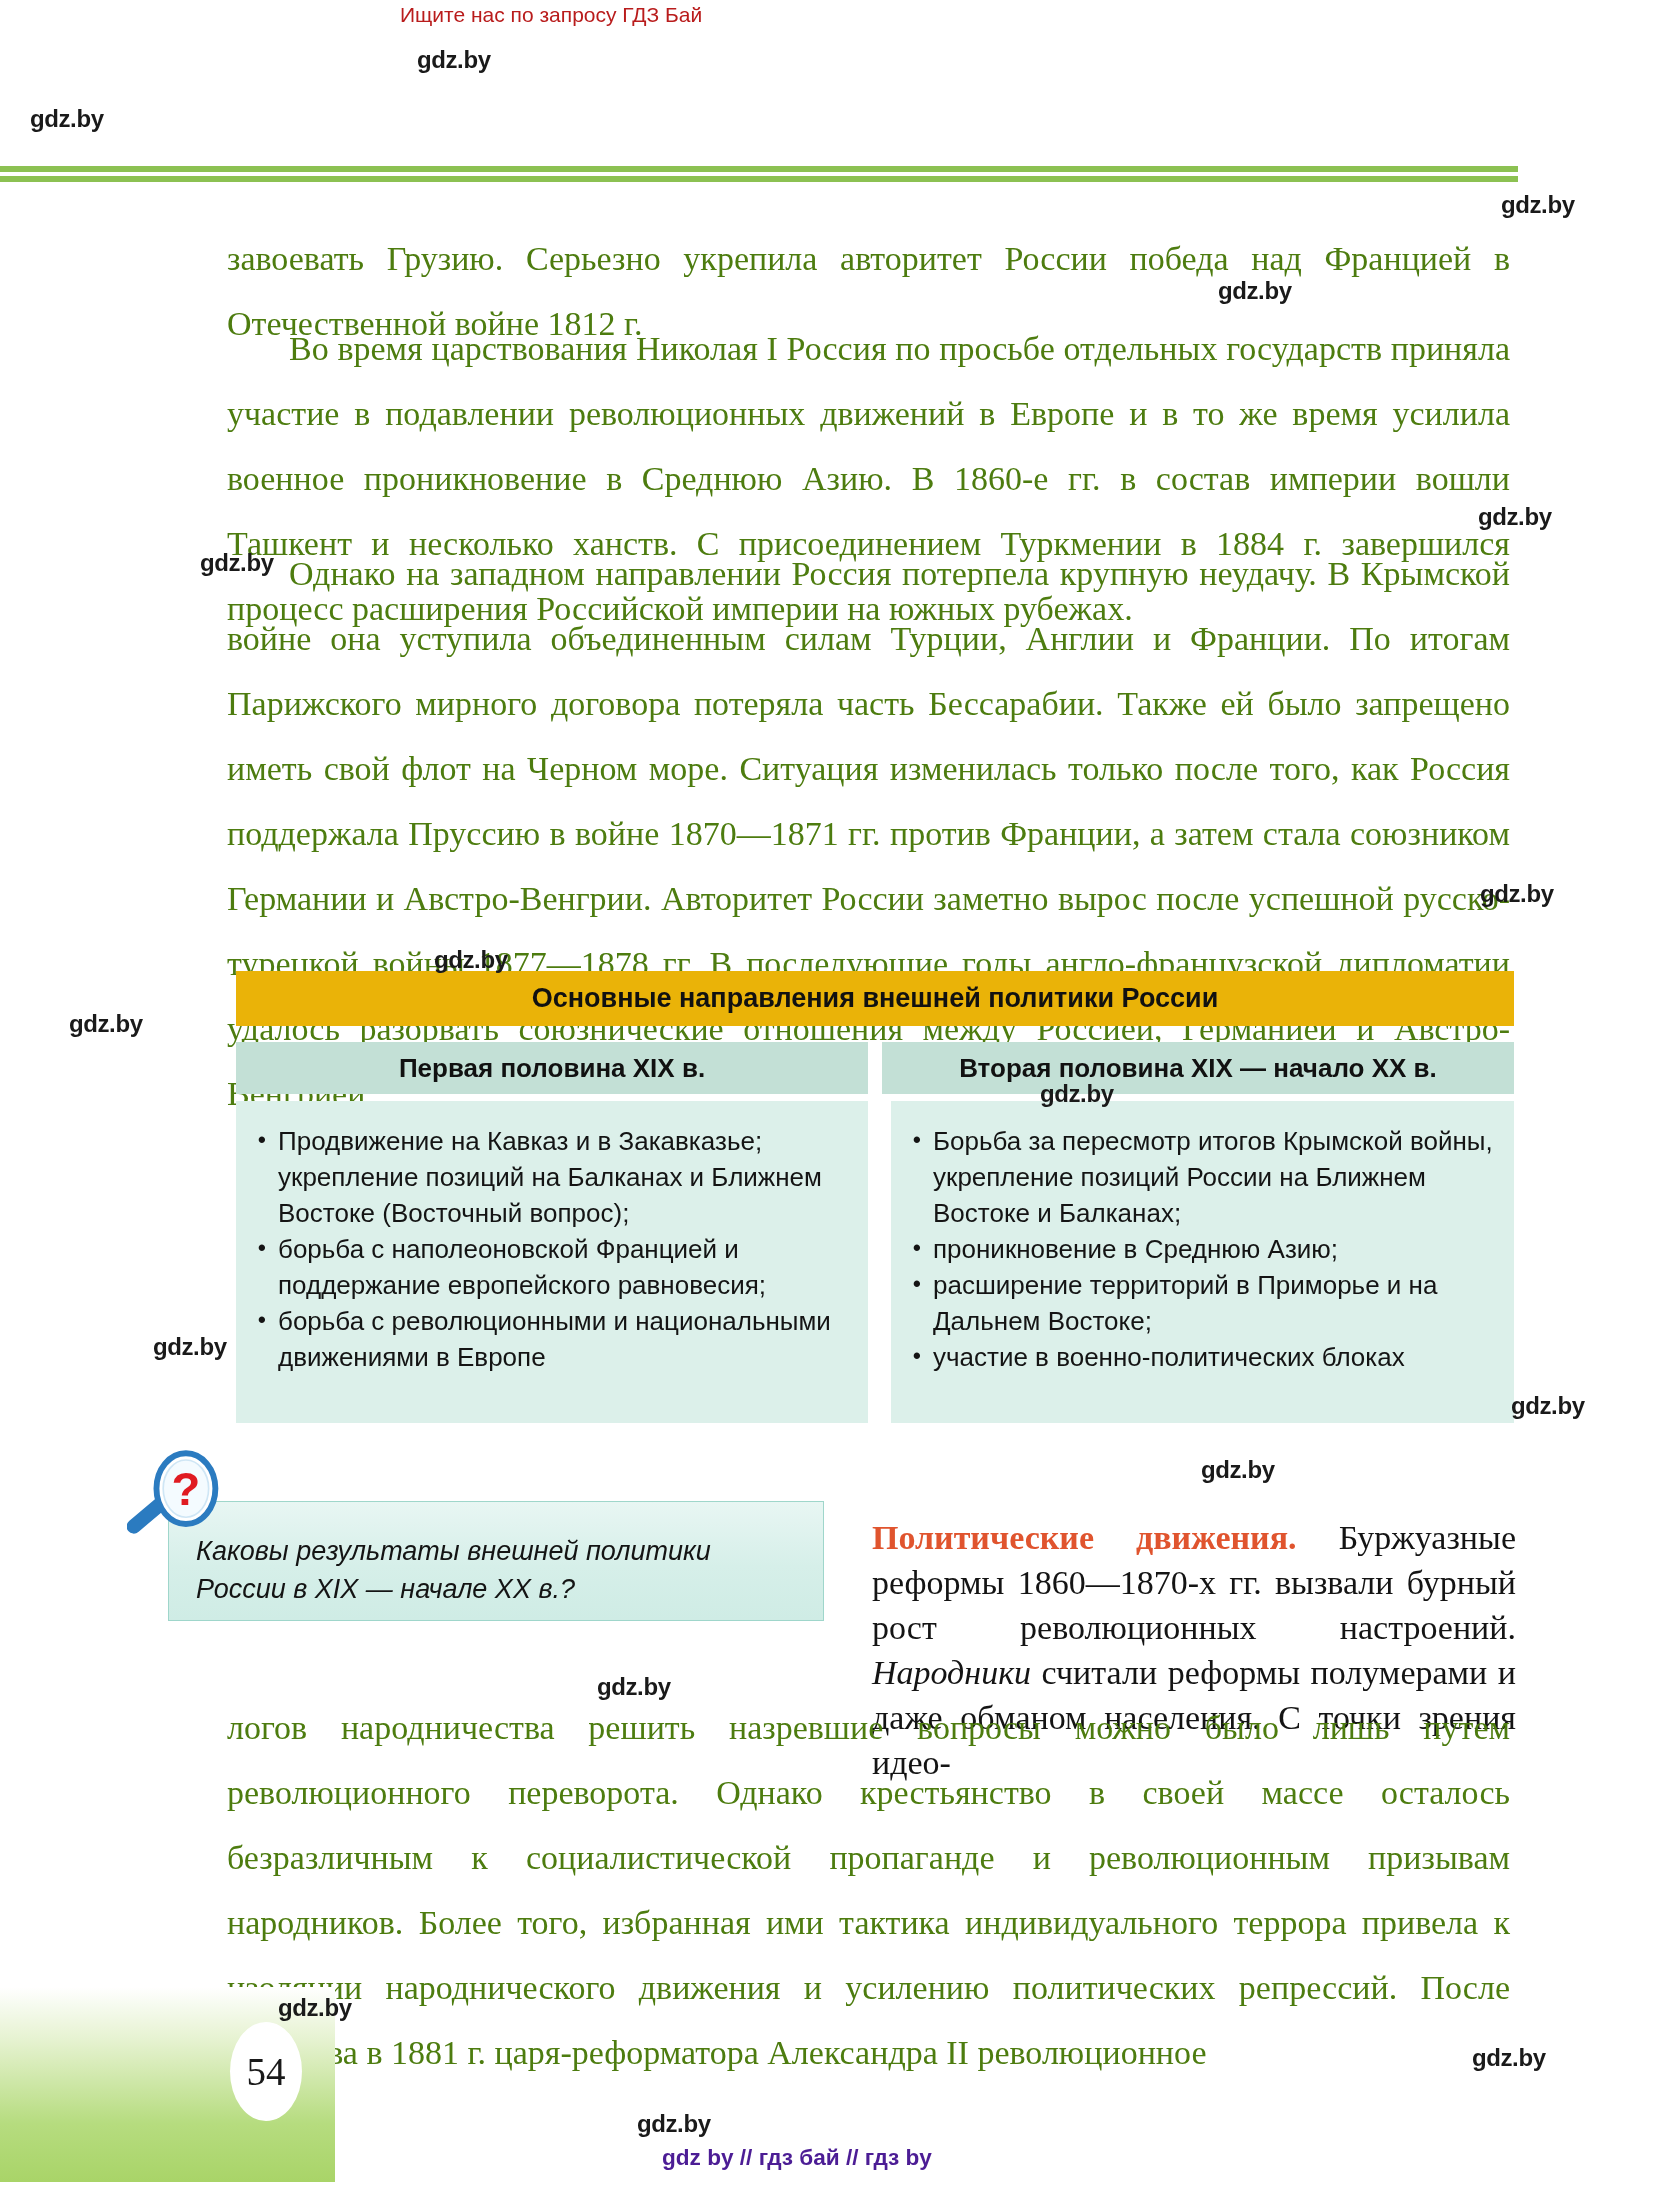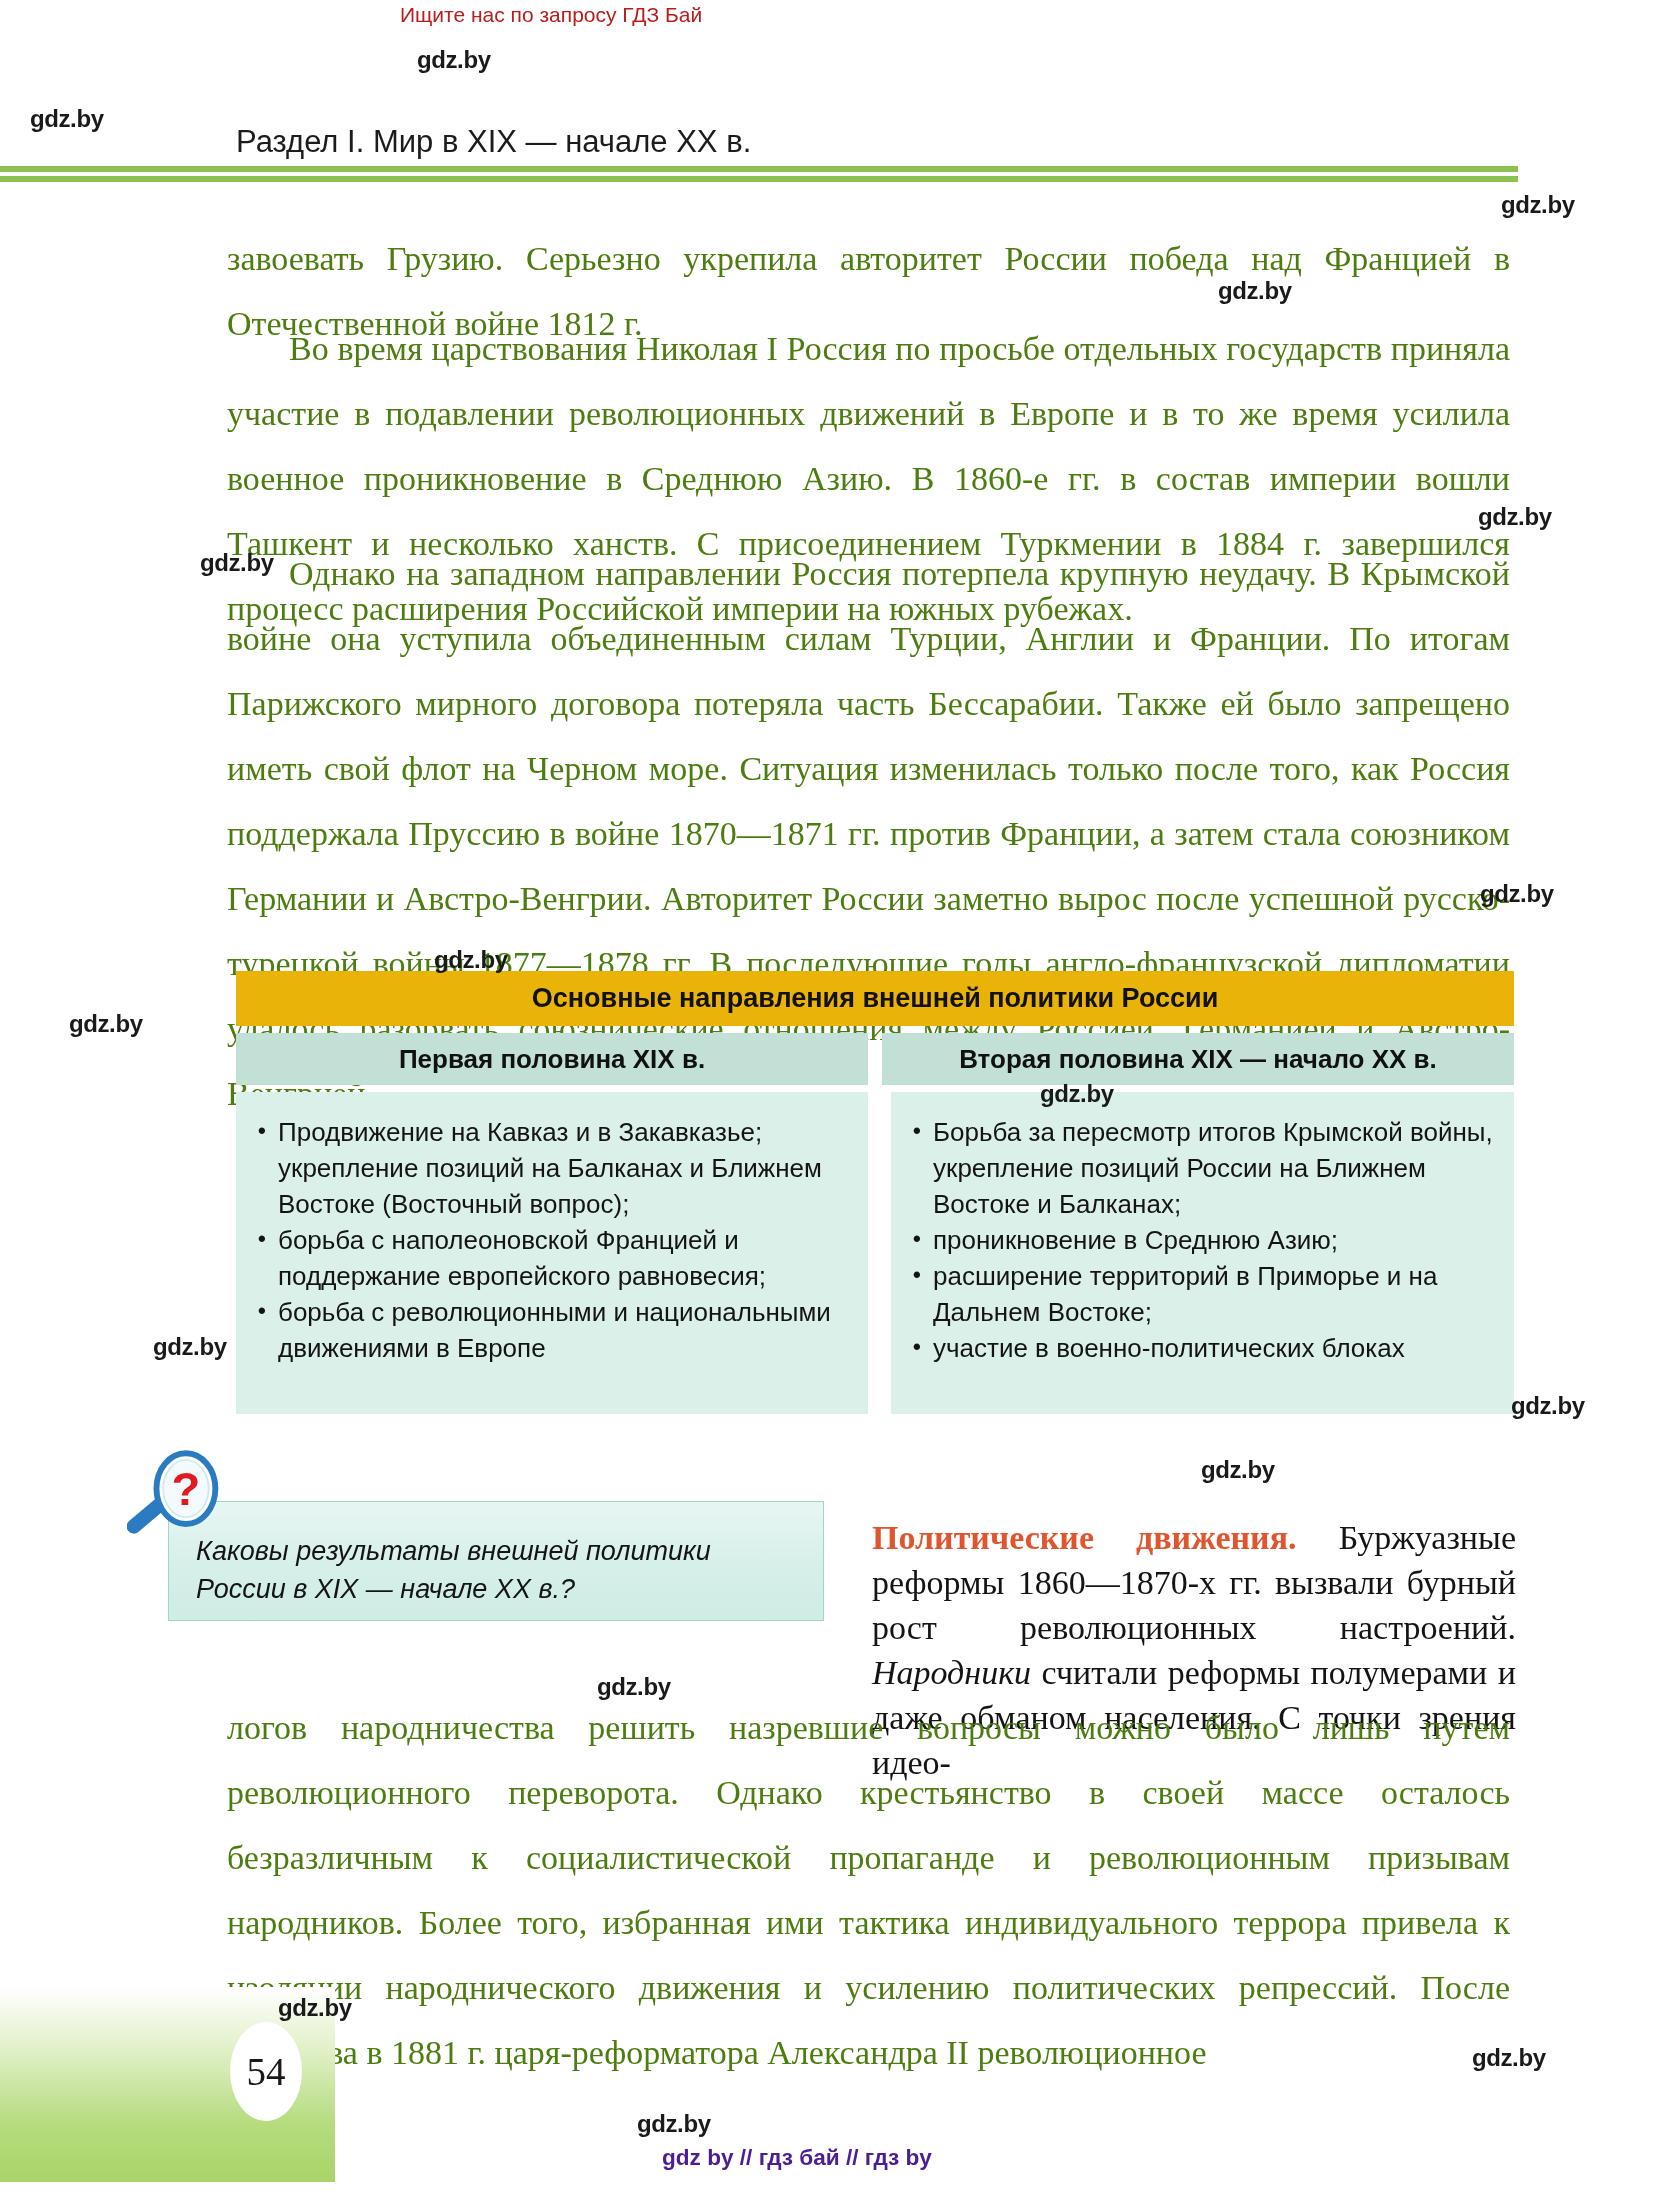--- a/index.html
+++ b/index.html
@@ -97,21 +97,21 @@
     height:55px;
     display:flex; align-items:center; justify-content:center;
     font-family:"Liberation Sans", sans-serif;
     font-weight:bold;
     font-size:27px;
     color:#111;
   }
   .tbl-sub {
     display:flex;
     gap:14px;
-    margin-top:7px;
+    margin-top:16px;
   }
   .tbl-sub > div {
     background:#c3e0d6;
     height:52px;
     display:flex; align-items:center; justify-content:center;
     font-family:"Liberation Sans", sans-serif;
     font-weight:bold;
     font-size:26px;
     color:#111;
   }
@@ -197,21 +197,20 @@
     color:#1a1a1a;
   }
 </style>
 </head>
 <body>
 
 <div class="page">
 
   <div class="wm-green" style="left:400px; top:3.4px;">Ищите нас по запросу ГДЗ Бай</div>
 
-  <div class="runhead">Раздел I. Мир в XIX — начале XX в.</div>
 
   <div class="rule-wrap">
     <div class="rule-a"></div>
     <div class="rule-gap"></div>
     <div class="rule-b"></div>
   </div>
 
   <div class="body-col para1">
     <p>завоевать Грузию. Серьезно укрепила авторитет России победа над Францией в Отечественной войне 1812 г.</p>
   </div>

